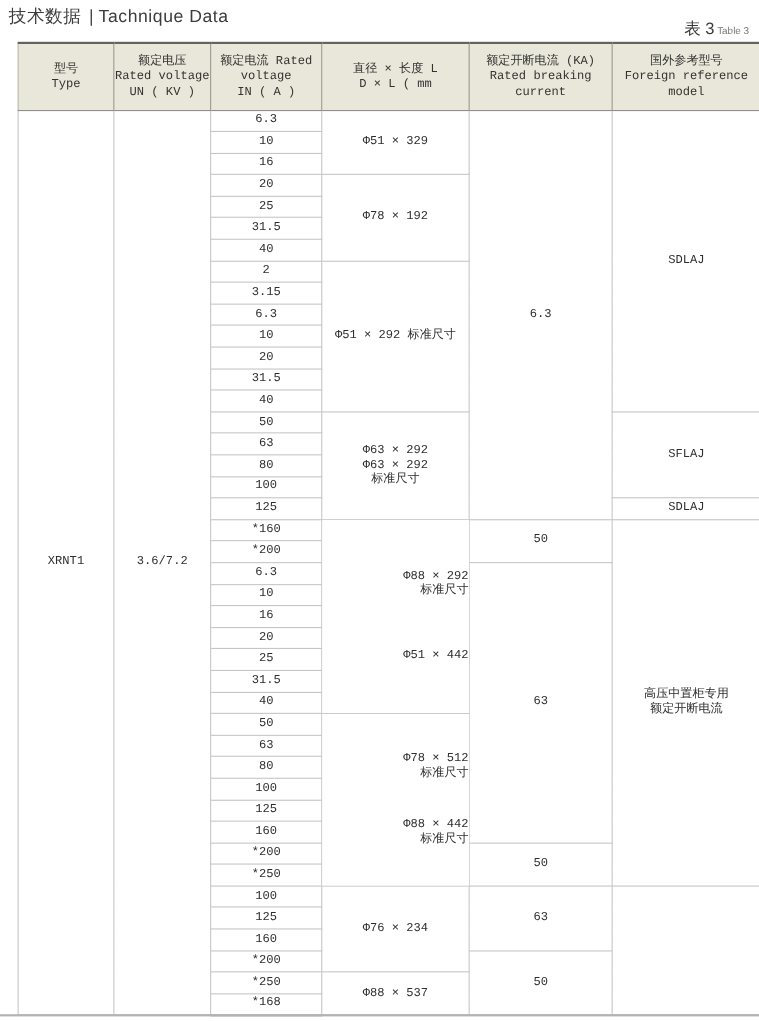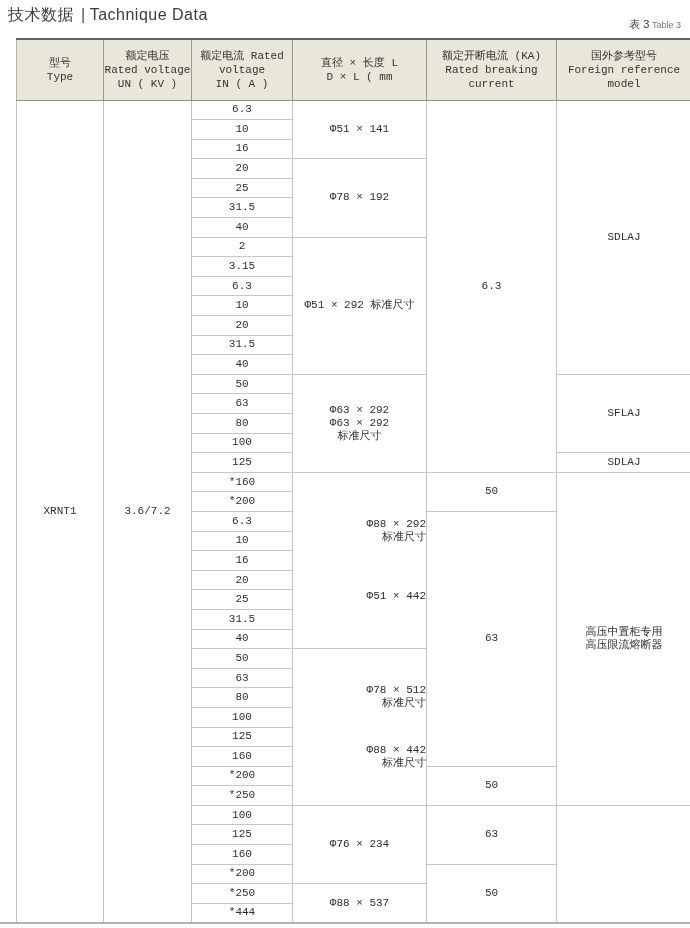--- a/index.html
+++ b/index.html
@@ -34,21 +34,21 @@
   }
   .page-title .sep { margin: 0 4px 0 7px; color: #4a4a4a; }
   .table-caption {
     position: absolute;
     right: 9px;
     top: 17px;
     font-size: 9px;
     color: #777;
   }
   .table-caption .zh {
-    font-size: 11px;
+    font-size: 15px;
     color: #3a3a3a;
   }
   table {
     border-collapse: collapse;
     table-layout: fixed;
     width: 675px;
     margin-left: 16px;
     margin-top: 5px;
     font-family: Liberation Mono, monospace;
   }
@@ -146,21 +146,21 @@
           </th>
         </tr>
       </thead>
       <tbody>
         <tr>
           <td rowspan="42">XRNT1</td>
           <td rowspan="42">3.6/7.2</td>
           <td class="cell-current">6.3</td>
           <td rowspan="3">
             <div class="dim-block">
-              <div class="line">Φ51 × 141</div>
+              <div class="line">Φ51 × 329</div>
             </div>
           </td>
           <td rowspan="19">6.3</td>
           <td rowspan="14">
             <div class="line">SDLAJ</div>
           </td>
         </tr>
         <tr>
           <td class="cell-current">10</td>
         </tr>
@@ -247,21 +247,21 @@
                 <div class="line">标准尺寸</div>
               </div>
               <div class="dim-block">
                 <div class="line">Φ51 × 442</div>
               </div>
             </div>
           </td>
           <td rowspan="2">50</td>
           <td rowspan="17">
             <div class="line">高压中置柜专用</div>
-            <div class="line">高压限流熔断器</div>
+            <div class="line">额定开断电流</div>
           </td>
         </tr>
         <tr>
           <td class="cell-current">*200</td>
         </tr>
         <tr>
           <td class="cell-current">6.3</td>
           <td rowspan="13">63</td>
         </tr>
         <tr>
@@ -341,18 +341,18 @@
         </tr>
         <tr>
           <td class="cell-current">*250</td>
           <td rowspan="2">
             <div class="dim-block">
               <div class="line">Φ88 × 537</div>
             </div>
           </td>
         </tr>
         <tr>
-          <td class="cell-current">*444</td>
+          <td class="cell-current">*168</td>
         </tr>
       </tbody>
     </table>
   <div class="bottom-rule"></div>
 </div>
 
 </body></html>

